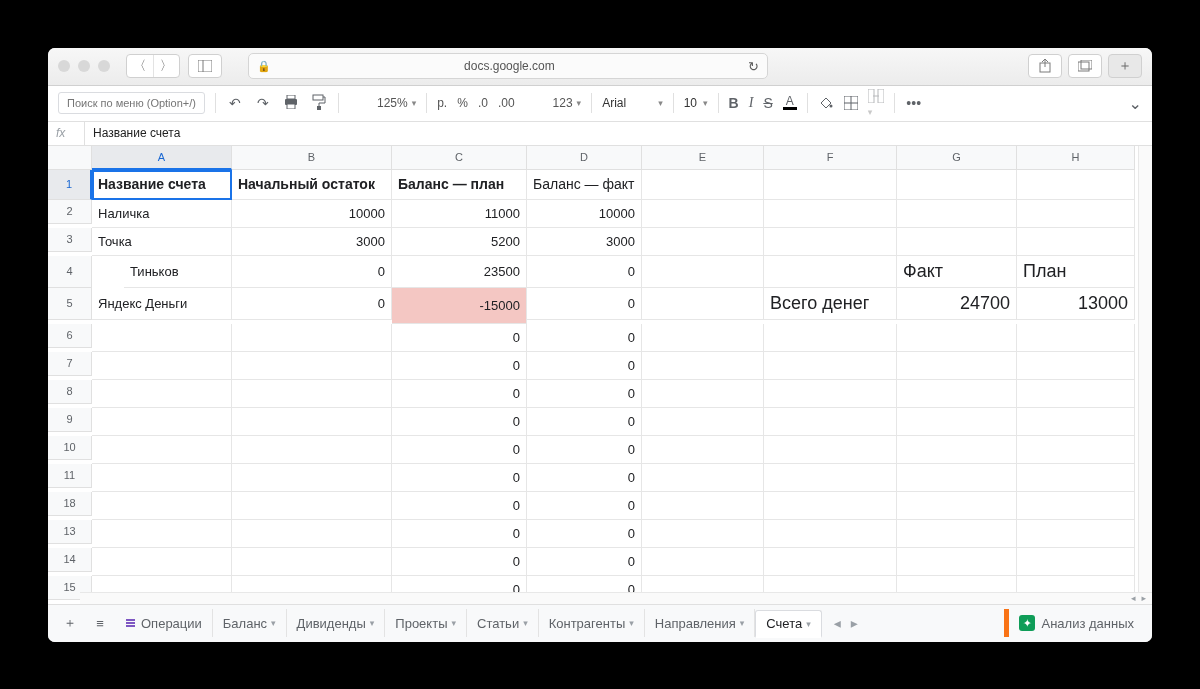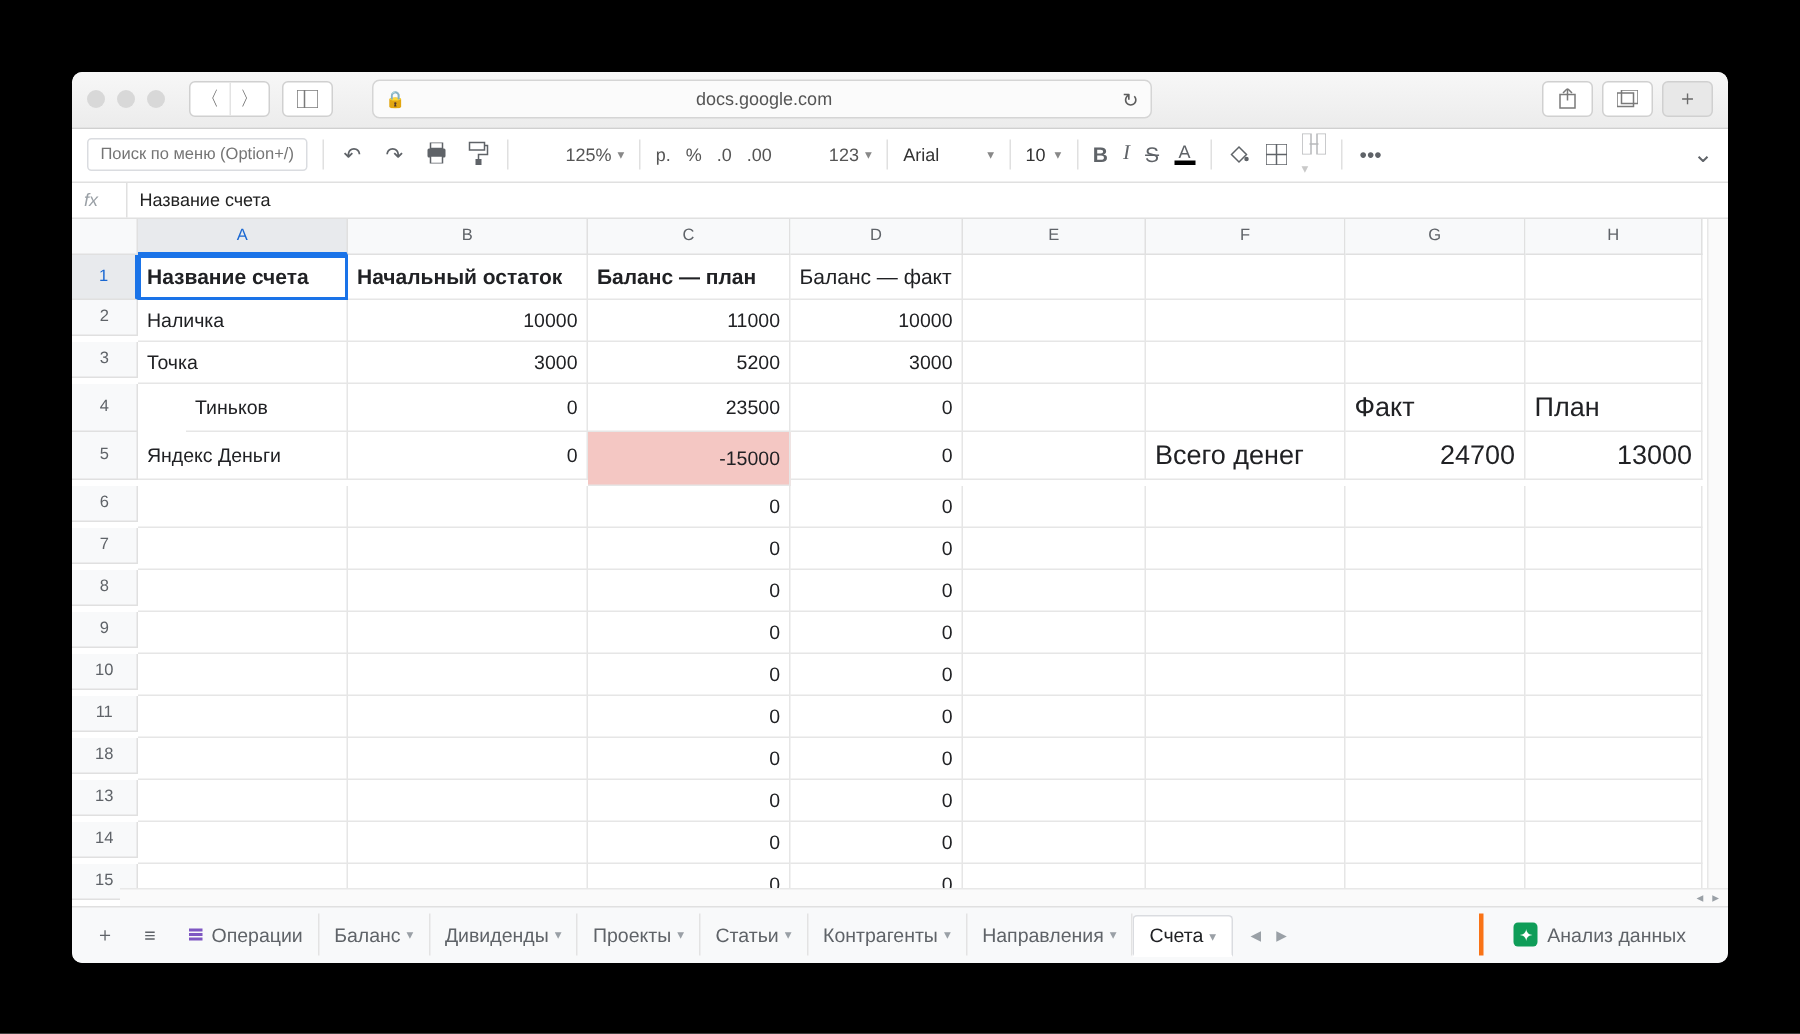--- a/index.html
+++ b/index.html
@@ -100,22 +100,22 @@
   .sheet-tab{
     height:28px; padding:0 10px; display:flex; align-items:center; gap:4px;
     border-right:1px solid #e3e3e3; color:#5f6368; background:transparent;
   }
   .sheet-tab.active{background:#fff; color:#202124; border:1px solid #dadce0; border-bottom:2px solid #fff; border-radius:3px 3px 0 0; position:relative; top:1px;}
   .sheet-tab .dd{font-size:9px; color:#9aa0a6;}
   .sheet-tab .bars{display:inline-flex; flex-direction:column; gap:1px; margin-right:2px;}
   .sheet-tab .bars span{width:9px; height:2px; background:#7e57c2;}
   .tab-nav{display:flex; gap:10px; padding:0 10px; color:#9aa0a6; font-size:14px;}
   .explore{
-    margin-left:auto; height:28px; padding:0 20px;
-    display:flex; align-items:center; gap:6px; color:#5f6368; border-left:3px solid #f97316;
+    margin-left:auto; height:28px; padding:0 10px;
+    display:flex; align-items:center; gap:6px; color:#5f6368; border-left:5px solid #f97316;
   }
   .explore .star{
     width:16px; height:16px; background:#0f9d58; border-radius:3px; position:relative;
   }
   .explore .star::before{
     content:"✦"; color:#fff; font-size:11px; position:absolute; inset:0;
     display:flex; align-items:center; justify-content:center;
   }
 
   

